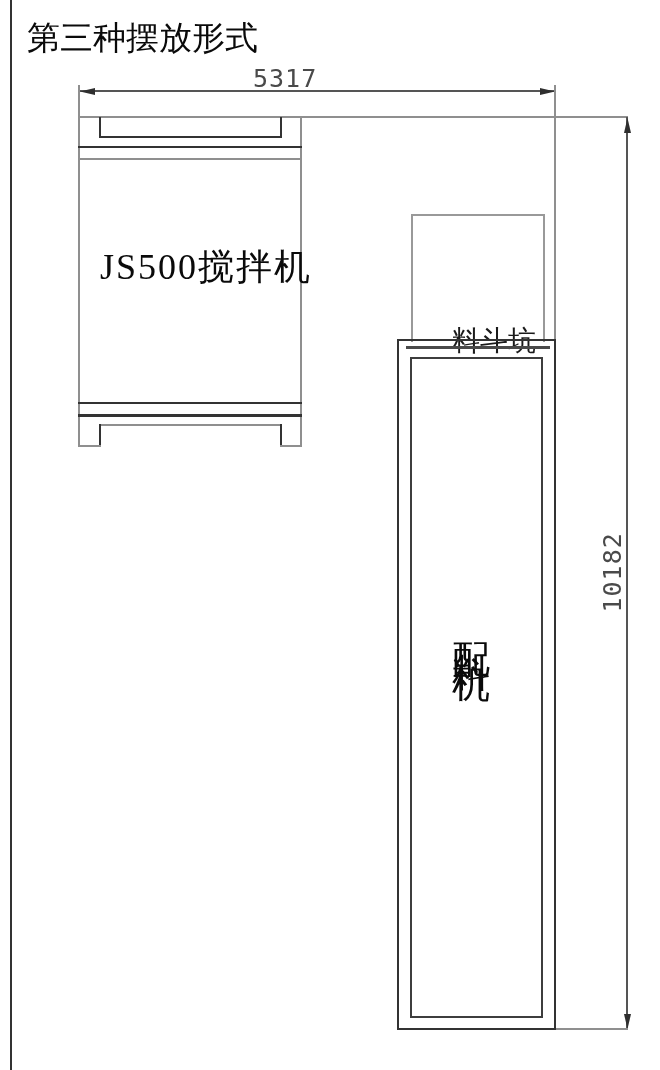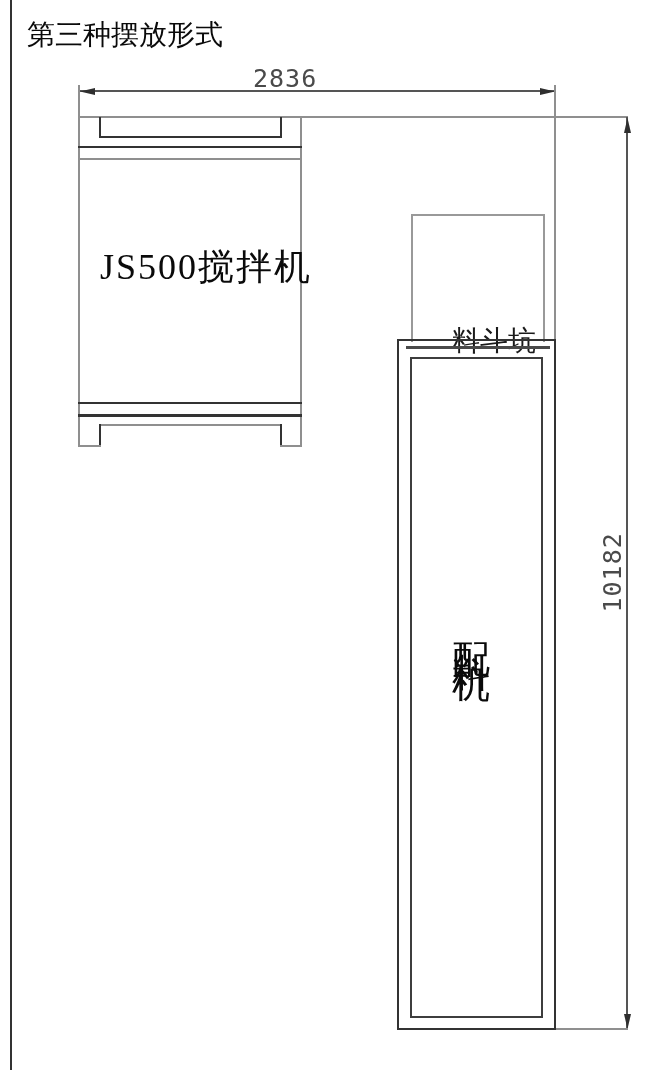--- a/index.html
+++ b/index.html
@@ -6,21 +6,21 @@
   .canvas{
     position:relative;width:660px;height:1070px;background:#ffffff;overflow:hidden;
     font-family:"Liberation Serif","DejaVu Serif",serif;
   }
   .ln{position:absolute;}
   .dark{background:#333333;}
   .gray{background:#8f8f8f;}
   .dim{background:#555555;}
   .thick{background:#4a4a4a;}
   .txt{position:absolute;color:#000000;white-space:nowrap;}
-  .title{font-size:28px;letter-spacing:0px;color:#0a0a0a;}
+  .title{font-size:33px;letter-spacing:0px;color:#0a0a0a;}
   .mixer-label{font-size:36px;letter-spacing:2px;text-align:center;color:#0a0a0a;}
   .hopper-label{font-size:28px;color:#1a1a1a;}
   .batcher-label{
     font-size:38px;color:#0a0a0a;
     writing-mode:vertical-rl;text-orientation:upright;letter-spacing:11px;line-height:40px;
   }
   .dim-text{
     font-family:"DejaVu Sans Mono","Liberation Mono",monospace;
     font-size:25px;color:#4a4a4a;letter-spacing:1px;
   }
@@ -36,21 +36,21 @@
 </style>
 </head>
 <body>
 
 <div class="canvas">
 
   <div class="ln dark" style="left:10px;top:0;width:2px;height:1070px;"></div>
 
   <div class="txt title" style="left:27px;top:16px;">第三种摆放形式</div>
 
-  <div class="txt dim-text" style="left:253px;top:64px;width:62px;text-align:center;">2836</div>
+  <div class="txt dim-text" style="left:253px;top:64px;width:62px;text-align:center;">5317</div>
   <div class="ln dim" style="left:79px;top:90px;width:477px;height:2px;"></div>
   <div class="arrow arr-left" style="left:80px;top:88px;"></div>
   <div class="arrow arr-right" style="left:540px;top:88px;"></div>
   <div class="ln gray" style="left:554px;top:85px;width:2px;height:256px;"></div>
 
   <div class="ln gray" style="left:79px;top:116px;width:549px;height:2px;"></div>
 
   <div class="ln gray" style="left:78px;top:85px;width:2px;height:362px;"></div>
   <div class="ln gray" style="left:300px;top:116px;width:2px;height:331px;"></div>
   <div class="ln dark" style="left:99px;top:117px;width:2px;height:21px;"></div>

